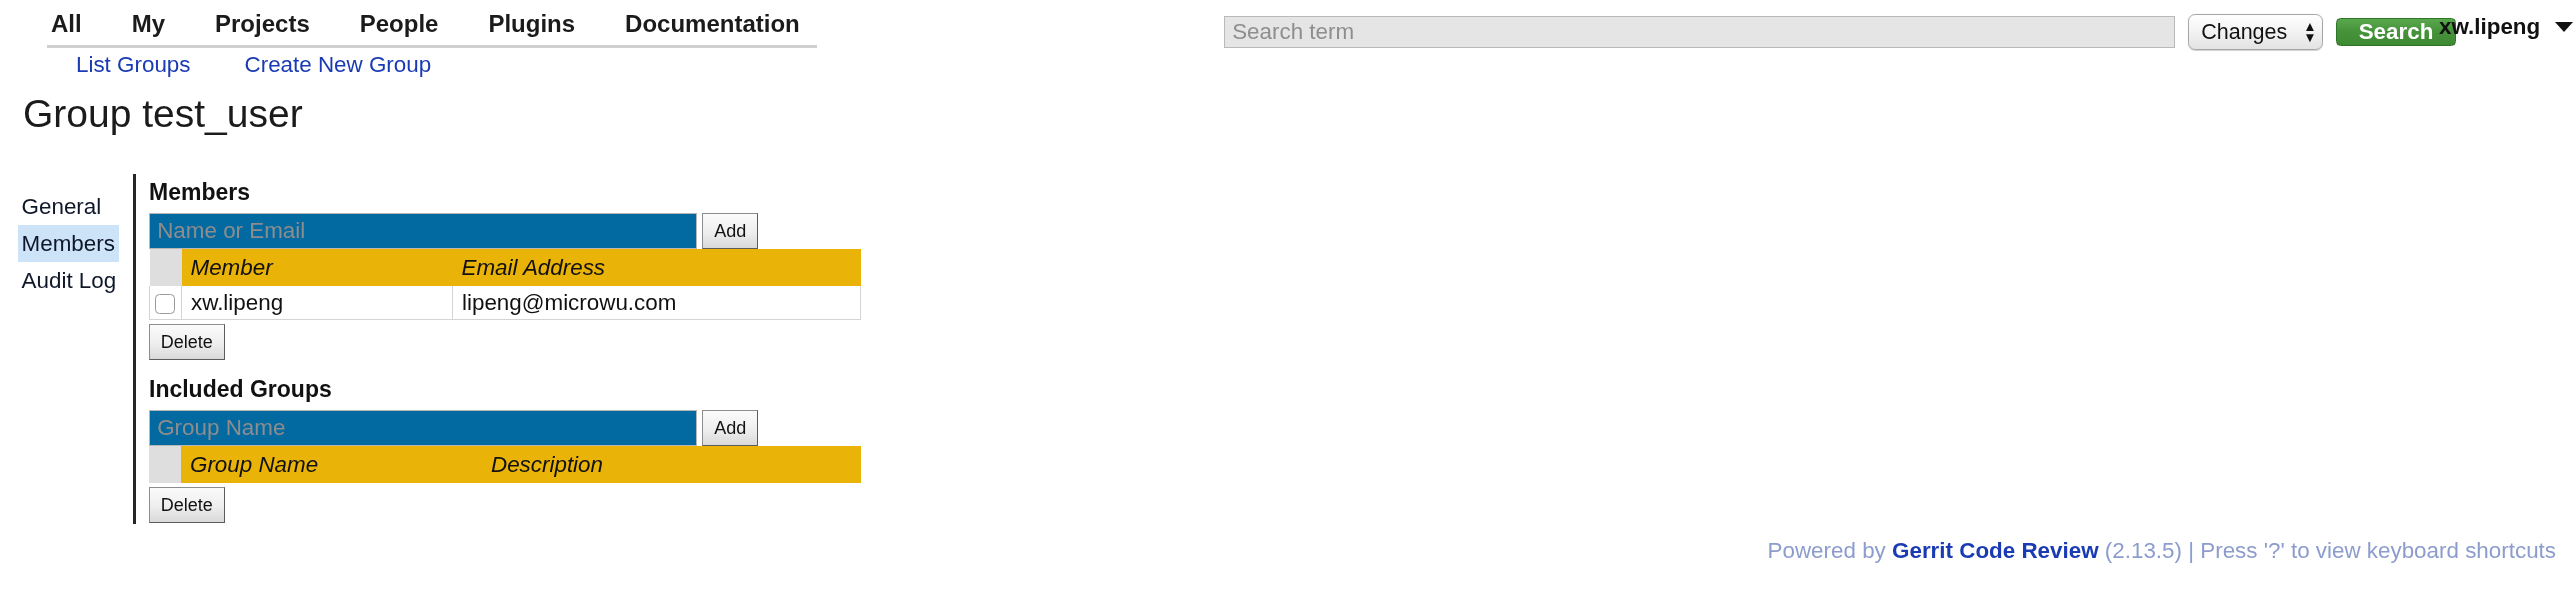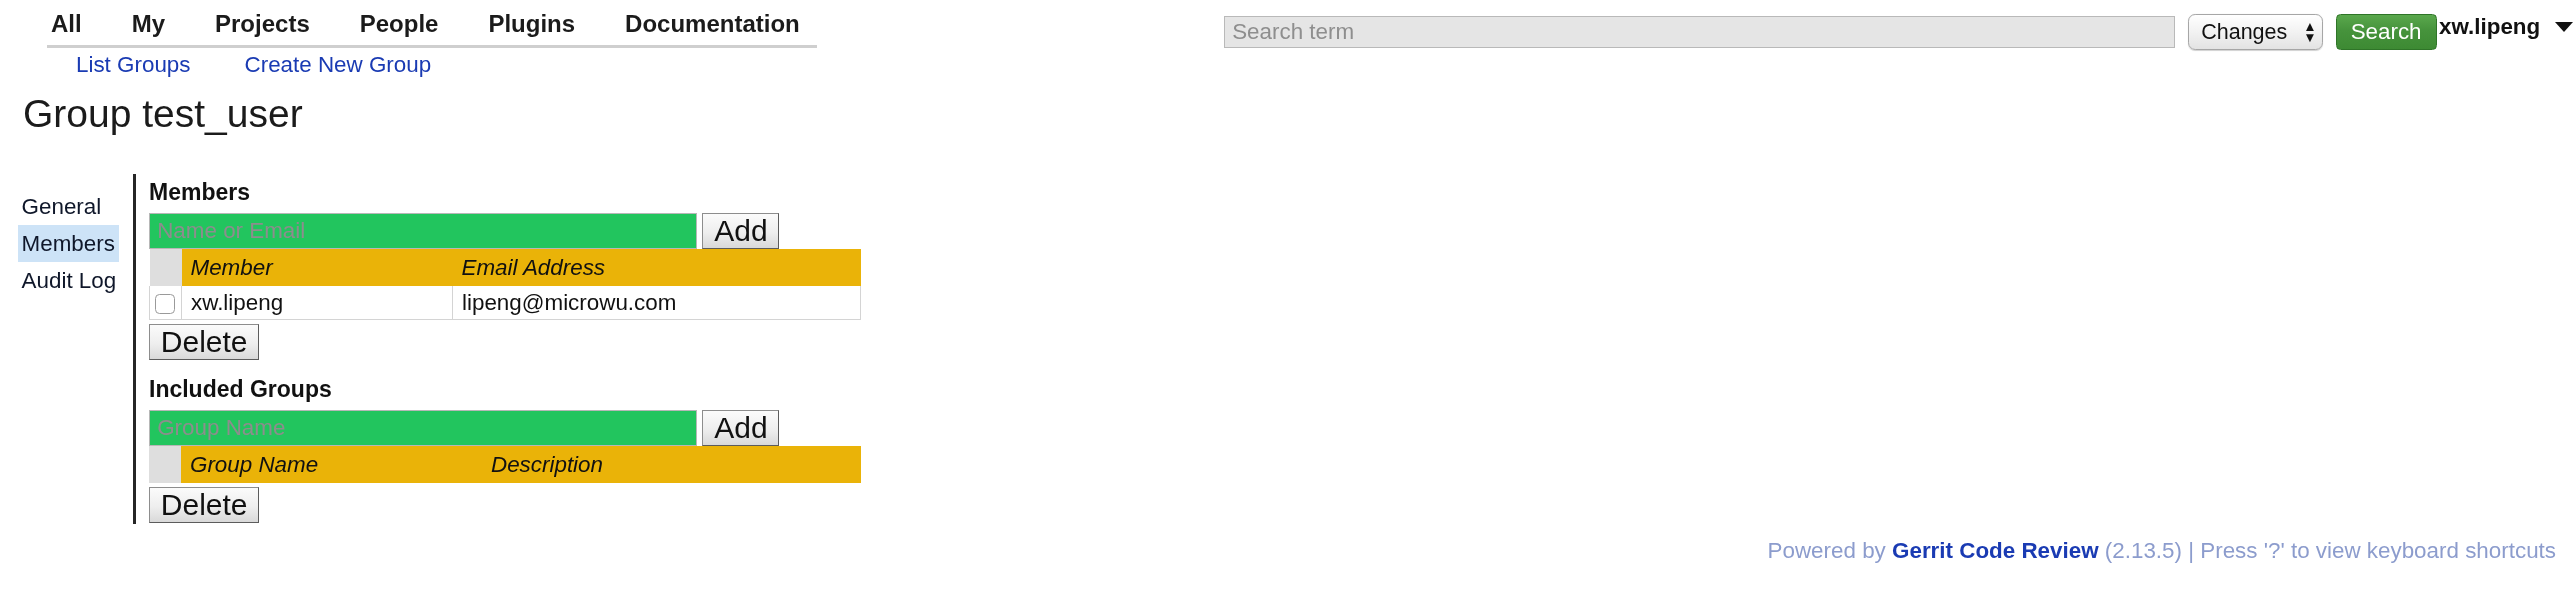--- a/index.html
+++ b/index.html
@@ -123,29 +123,29 @@
     line-height: 0;
   }
   #search-type .stepper span {
     font-size: 13.5px;
     line-height: 11.7px;
     color: #111;
   }
 
   #search-button {
     margin-left: 12.6px;
-    height: 36px;
+    height: 28px;
     box-sizing: border-box;
     background: linear-gradient(to bottom, #5aa84d 0%, #46933c 45%, #3d8a33 100%);
     border: 0.9px solid #2f7528;
     border-radius: 4.5px;
     color: #ffffff;
-    font-weight: normal;
-    font-size: 22.4px;
-    padding: 0 14px;
+    font-weight: bold;
+    font-size: 22.4px;
+    padding: 0 22px;
     display: flex;
     align-items: center;
     cursor: pointer;
   }
 
   #userpanel {
     position: absolute;
     left: 2415px;
     top: 14.4px;
     display: flex;
@@ -226,32 +226,32 @@
   .addrow {
     display: flex;
     align-items: stretch;
     margin-bottom: 0;
   }
   .addrow input.text {
     width: 548px;
     height: 36px;
     box-sizing: border-box;
     border: 0.9px solid #b7b7b7;
-    background: #22c55e;
+    background: #0369a1;
     font-family: "Liberation Sans", sans-serif;
     font-size: 22.4px;
     color: #111;
     padding: 1.8px 7.2px;
     outline: none;
   }
   .addrow input.text::placeholder { color: #8d8d8d; }
 
   .btn {
     font-family: "Liberation Sans", sans-serif;
-    font-size: 30px;
+    font-size: 18px;
     color: #111;
     background: linear-gradient(to bottom, #fbfbfb 0%, #eeeeee 55%, #d9d9d9 100%);
     border: 0.9px solid #8d8d8d;
     border-right-color: #5c5c5c;
     border-bottom-color: #5c5c5c;
     padding: 0 10.8px;
     cursor: pointer;
     line-height: 34px;
     height: 36px;
     box-sizing: border-box;

